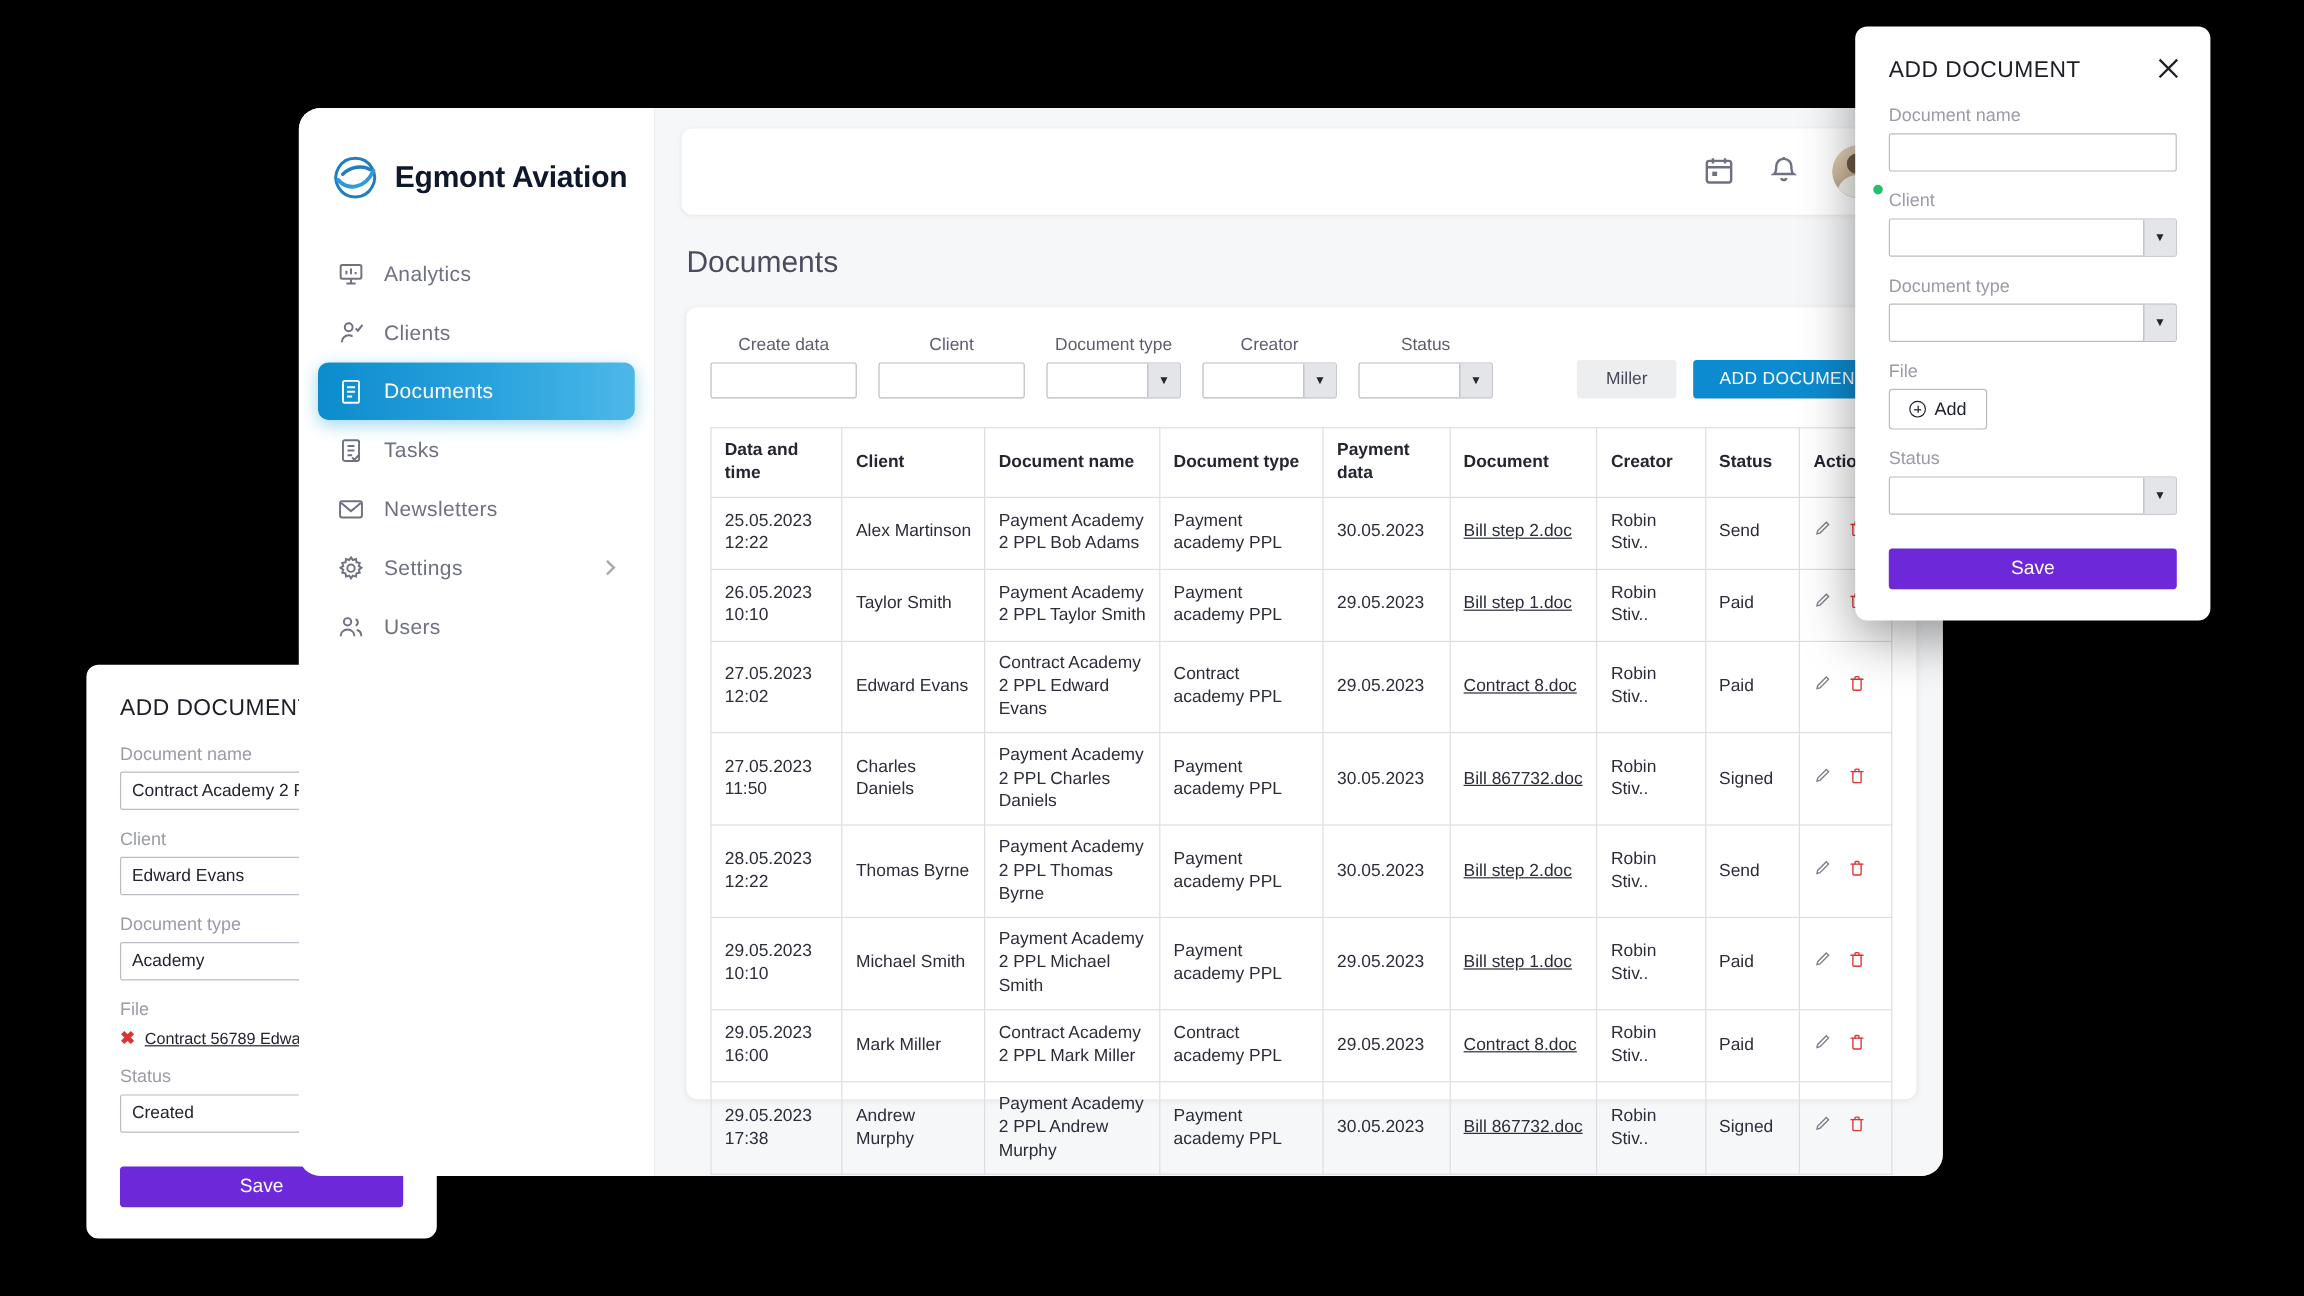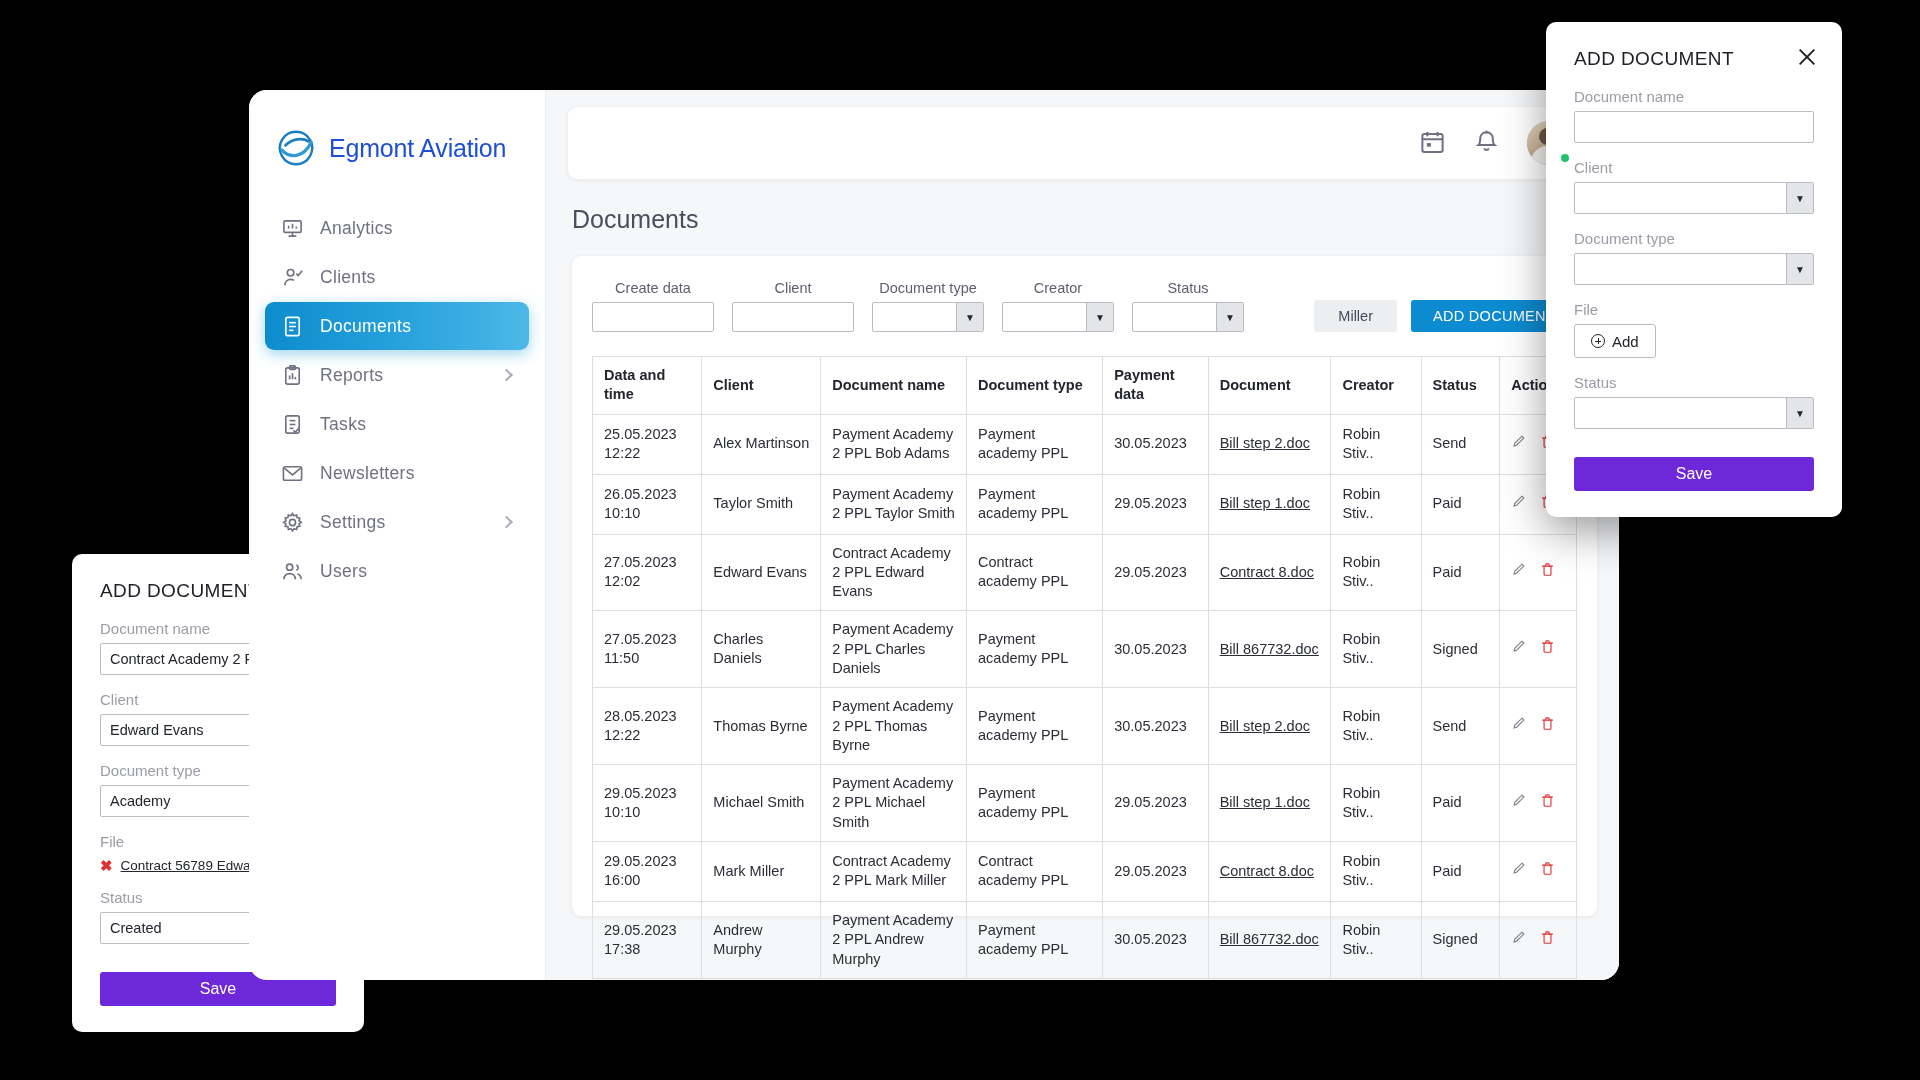--- a/index.html
+++ b/index.html
@@ -31,21 +31,21 @@
     position: relative;
     z-index: 3;
   }
   #brand {
     display: flex; align-items: center; gap: 14px;
     padding: 10px 0 0 28px;
     height: 62px;
   }
   #brand .logo { width: 38px; height: 38px; flex: 0 0 38px; }
   #brand .brand-text {
-    font-size: 25px; font-weight: normal; color: #1d4ed8;
+    font-size: 25px; font-weight: bold; color: #0f172a;
     letter-spacing: -0.2px; white-space: nowrap;
   }
   #nav { margin-top: 30px; padding: 0 16px; }
   .nav-item {
     display: flex; align-items: center;
     height: 48px; margin-bottom: 1px;
     padding: 0 14px; border-radius: 9px;
     color: #6f7182; cursor: pointer;
     position: relative;
   }
@@ -335,33 +335,20 @@
           <svg viewBox="0 0 24 24" width="23" height="23">
             <rect x="5" y="2.5" width="14" height="19" rx="1.6"></rect>
             <line x1="8.5" y1="8" x2="15.5" y2="8"></line>
             <line x1="8.5" y1="12" x2="15.5" y2="12"></line>
             <line x1="8.5" y1="16" x2="13" y2="16"></line>
           </svg>
         </span>
         <span class="nav-label">Documents</span>
       </div>
 
-      <div class="nav-item">
-        <span class="nav-ico">
-          <svg viewBox="0 0 24 24" width="23" height="23">
-            <rect x="5" y="4" width="14" height="17" rx="1.6"></rect>
-            <rect x="9" y="2" width="6" height="3.6" rx="1"></rect>
-            <line x1="9" y1="16" x2="9" y2="12"></line>
-              <line x1="12" y1="16" x2="12" y2="9.5"></line>
-              <line x1="15" y1="16" x2="15" y2="13.5"></line>
-          </svg>
-        </span>
-        <span class="nav-label">Reports</span>
-        <span class="chev"></span>
-      </div>
 
       <div class="nav-item">
         <span class="nav-ico">
           <svg viewBox="0 0 24 24" width="23" height="23">
             <rect x="5" y="3" width="14" height="18" rx="1.6"></rect>
             <line x1="9" y1="8" x2="15" y2="8"></line>
               <line x1="9" y1="12" x2="15" y2="12"></line>
               <line x1="9" y1="16" x2="13" y2="16"></line>
             <polyline points="13,18 15,20 19,15.5"></polyline>
           </svg>

